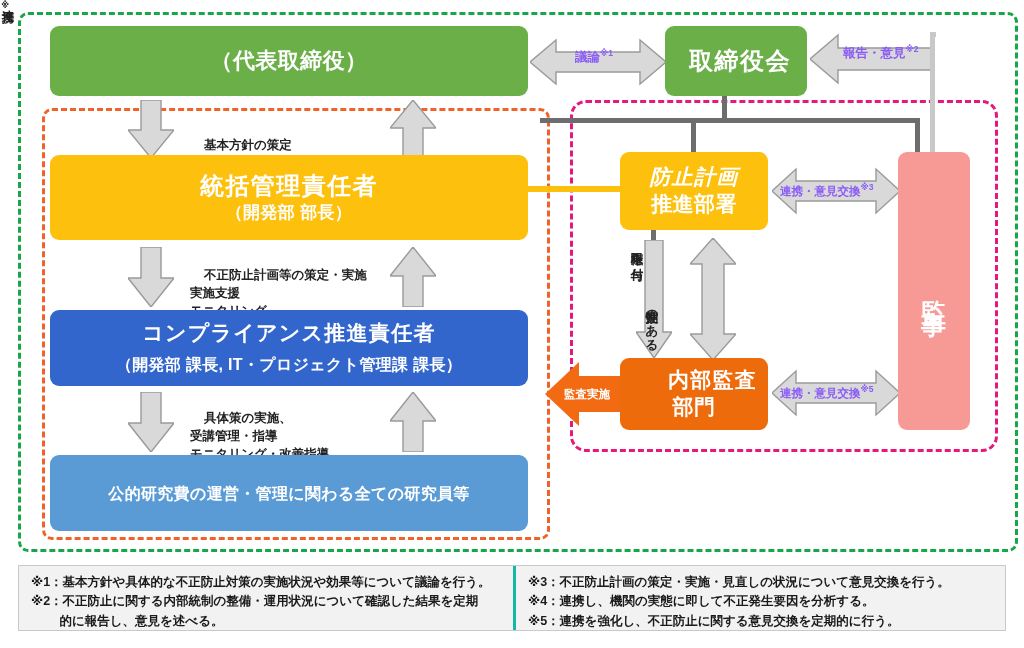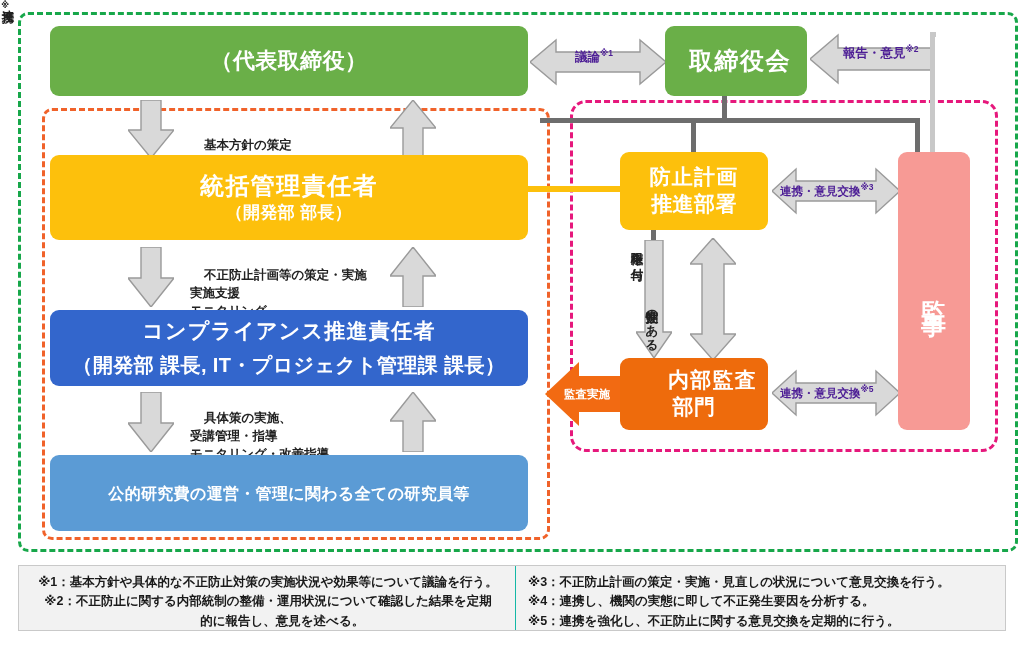--- a/index.html
+++ b/index.html
@@ -32,28 +32,28 @@
 
   #box-board{left:665px;top:26px;width:142px;height:70px;background:#6aaf48;padding-left:8px;}
   #box-board .l1{font-size:24px;}
 
   #box-gm{left:50px;top:155px;width:478px;height:85px;background:#fdc00c;}
   #box-gm .l1{font-size:24px;}
   #box-gm .l2{font-size:17px;margin-top:0;}
 
   #box-compliance{left:50px;top:310px;width:478px;height:76px;background:#3366cc;}
   #box-compliance .l1{font-size:21px;}
-  #box-compliance .l2{font-size:20px;margin-top:8px;}
+  #box-compliance .l2{font-size:16px;margin-top:8px;}
 
   #box-company{left:50px;top:455px;width:478px;height:76px;background:#5b9bd5;}
   #box-company .l1{font-size:22px;}
   #box-company .l2{font-size:16px;margin-top:2px;}
 
   #box-plan{left:620px;top:152px;width:148px;height:78px;background:#fdc00c;}
-  #box-plan .l1{font-size:21px;}
+  #box-plan .l1{font-size:21px;font-style:italic;}
   #box-plan .l2{font-size:21px;}
 
   #box-audit{left:620px;top:358px;width:148px;height:72px;background:#ee6b0c;}
   #box-audit .l1{font-size:21px;padding-left:37px;}
   #box-audit .l2{font-size:21px;}
 
   #box-kansa{left:898px;top:152px;width:72px;height:278px;background:#f79a95;
              border-radius:9px;justify-content:center;}
   #box-kansa .vtext{font-size:25px;font-weight:bold;writing-mode:vertical-rl;
                     text-orientation:upright;letter-spacing:.45em;color:#ffffff;}
@@ -63,30 +63,30 @@
   .yline{position:absolute;background:#fdc00c;}
 
   
   .arrowsvg{position:absolute;}
 
   
   .cap{position:absolute;color:#222;font-weight:bold;white-space:pre;}
   .cap-h{font-size:12.5px;line-height:1.45;}
   .cap-v{font-size:12.5px;line-height:1.2;writing-mode:vertical-rl;
          text-orientation:upright;letter-spacing:.02em;}
-  .cap-on{position:absolute;color:#4c1d95;font-weight:bold;font-size:12.5px;white-space:nowrap;}
+  .cap-on{position:absolute;color:#8b5cf6;font-weight:bold;font-size:12.5px;white-space:nowrap;}
   .cap-on .sup{font-size:8.5px;vertical-align:super;}
   .cap-white{color:#ffffff;font-weight:bold;font-size:11.5px;white-space:nowrap;}
 
   
   .legend{position:absolute;left:18px;top:565px;width:988px;height:66px;
           box-sizing:border-box;background:#f2f2f2;border:1px solid #c9c9c9;display:flex;}
   .legend-col{box-sizing:border-box;padding:7px 10px 0 12px;font-size:12.5px;
               font-weight:bold;color:#1a1a1a;line-height:1.55;}
-  .legend-col.left{width:498px;border-right:1px solid #14b8a6;text-align:center;}
+  .legend-col.left{width:498px;border-right:3px solid #14b8a6;}
   .legend-col.right{width:490px;}
   .legend-row{white-space:pre;}
 </style>
 </head>
 <body>
 
 <div class="canvas">
 
   <div class="region" id="region-green"></div>
   <div class="region" id="region-orange"></div>

